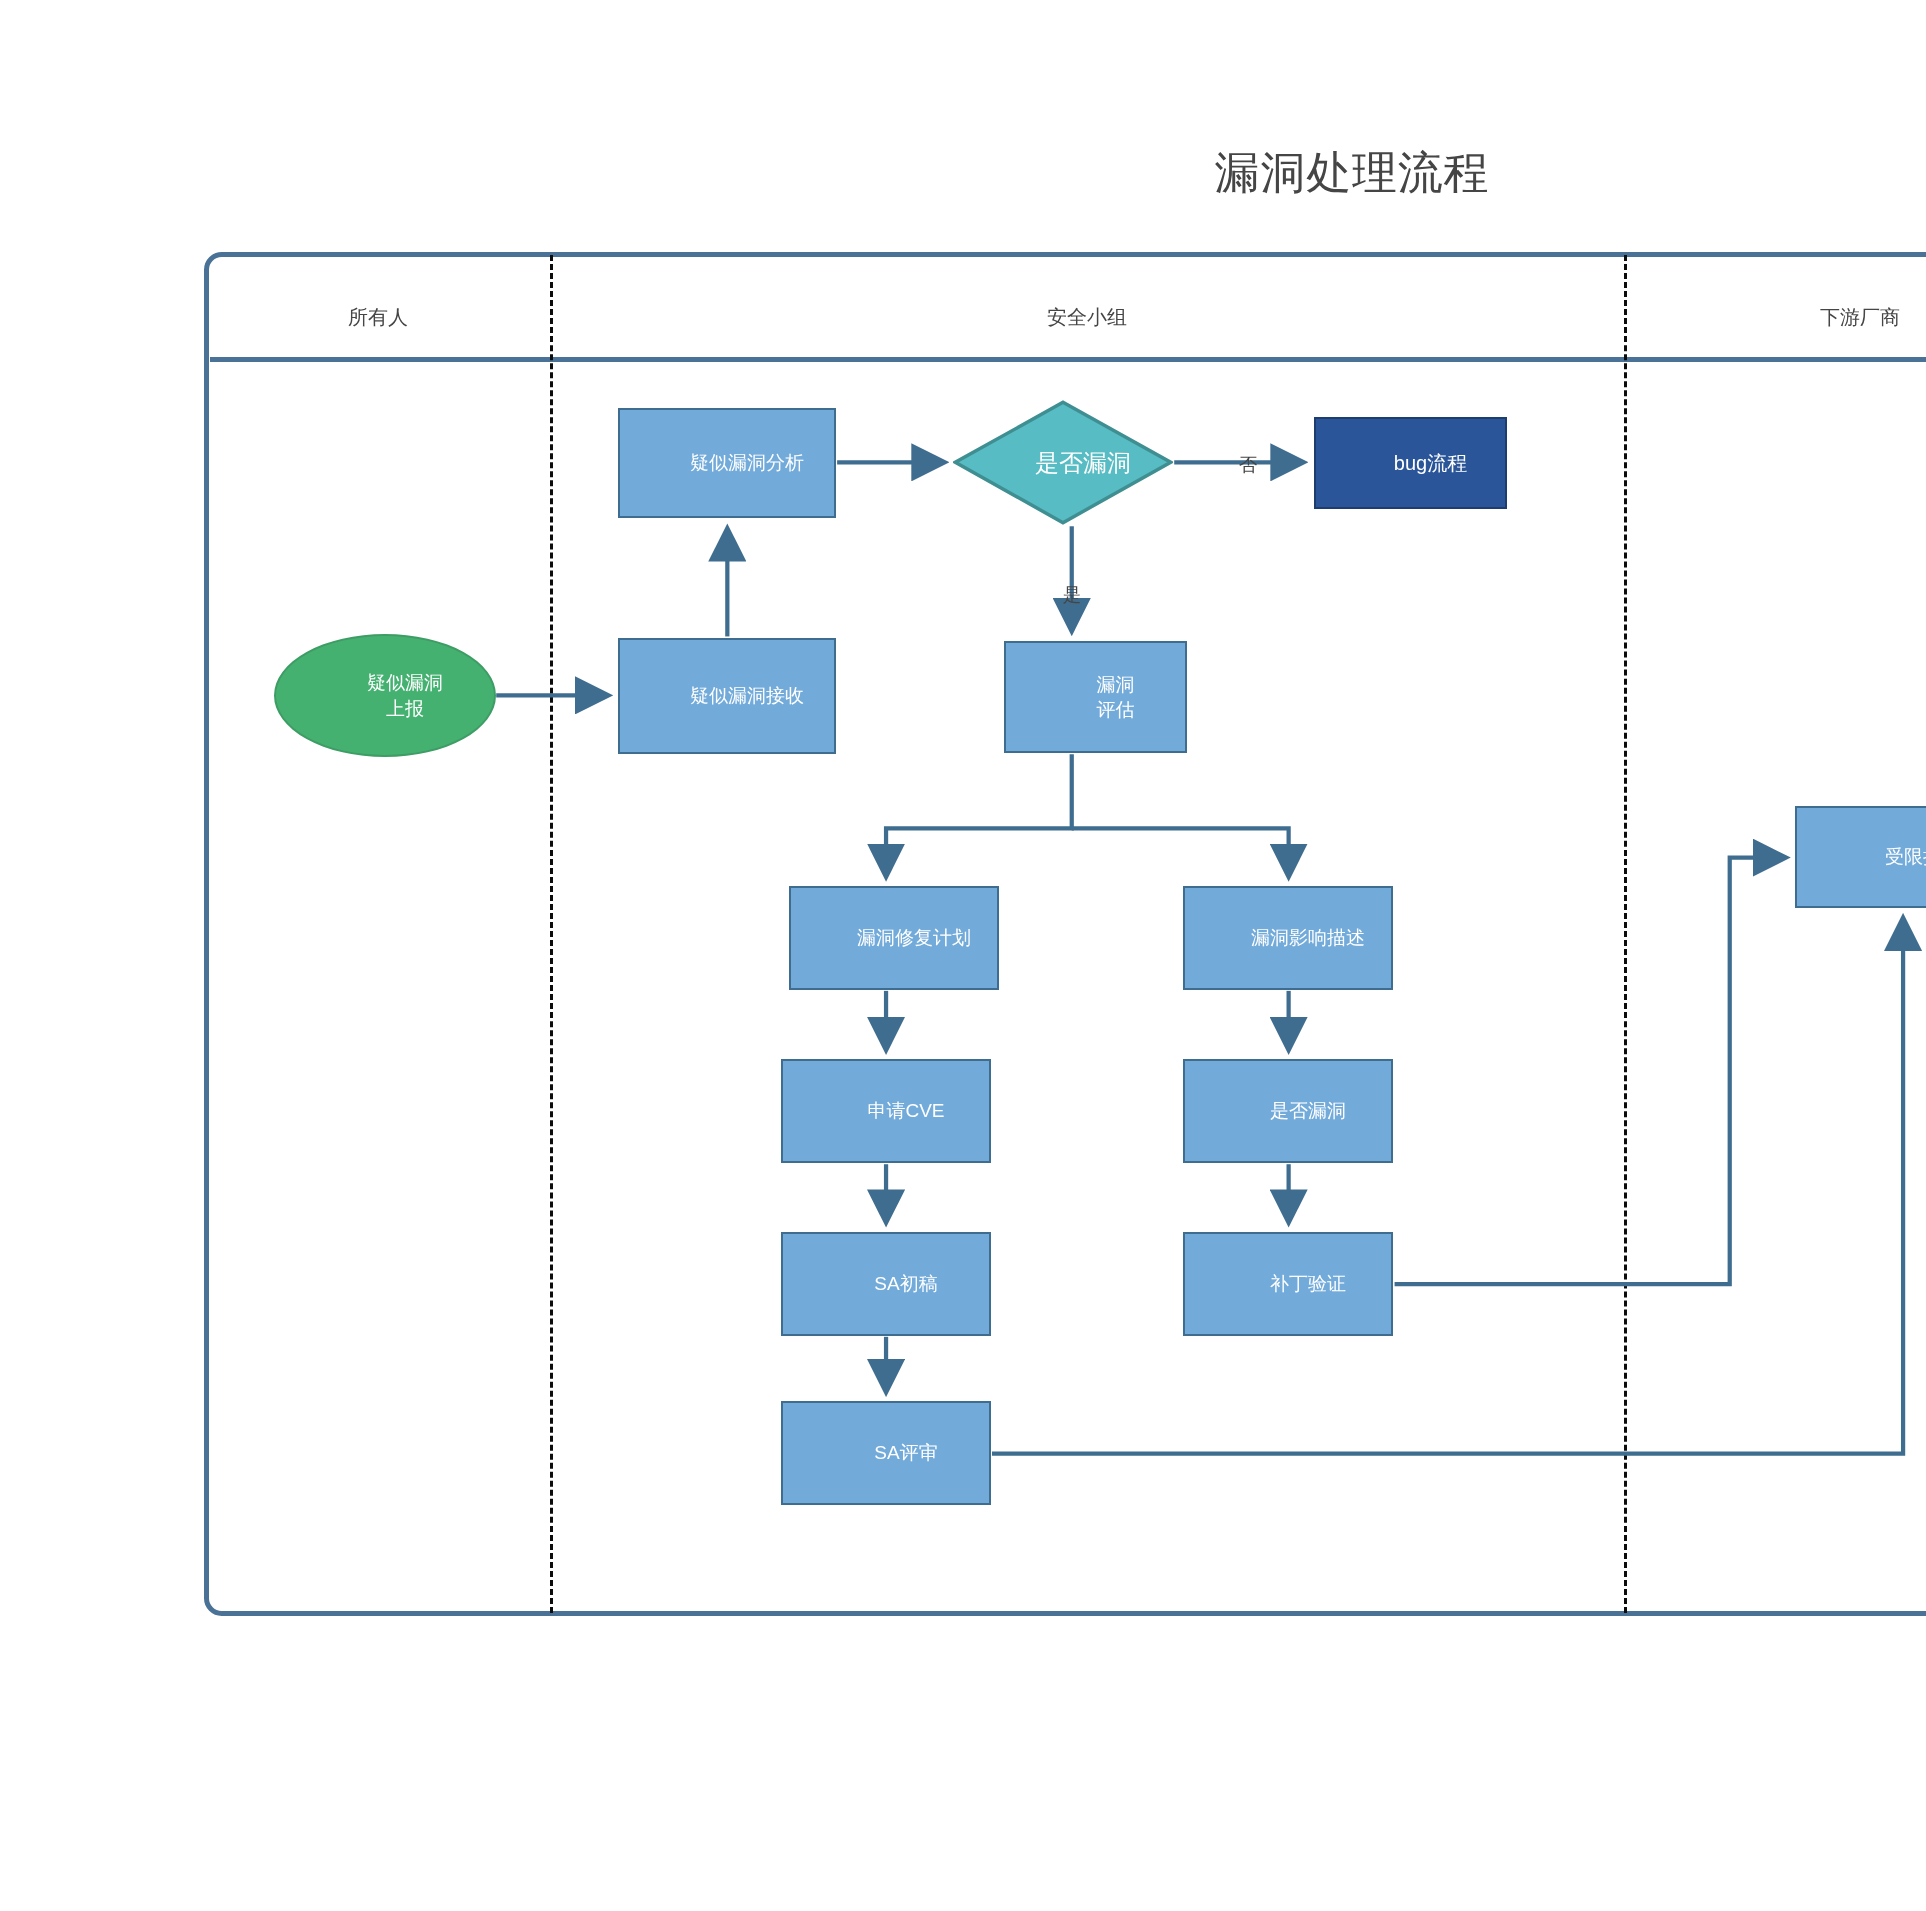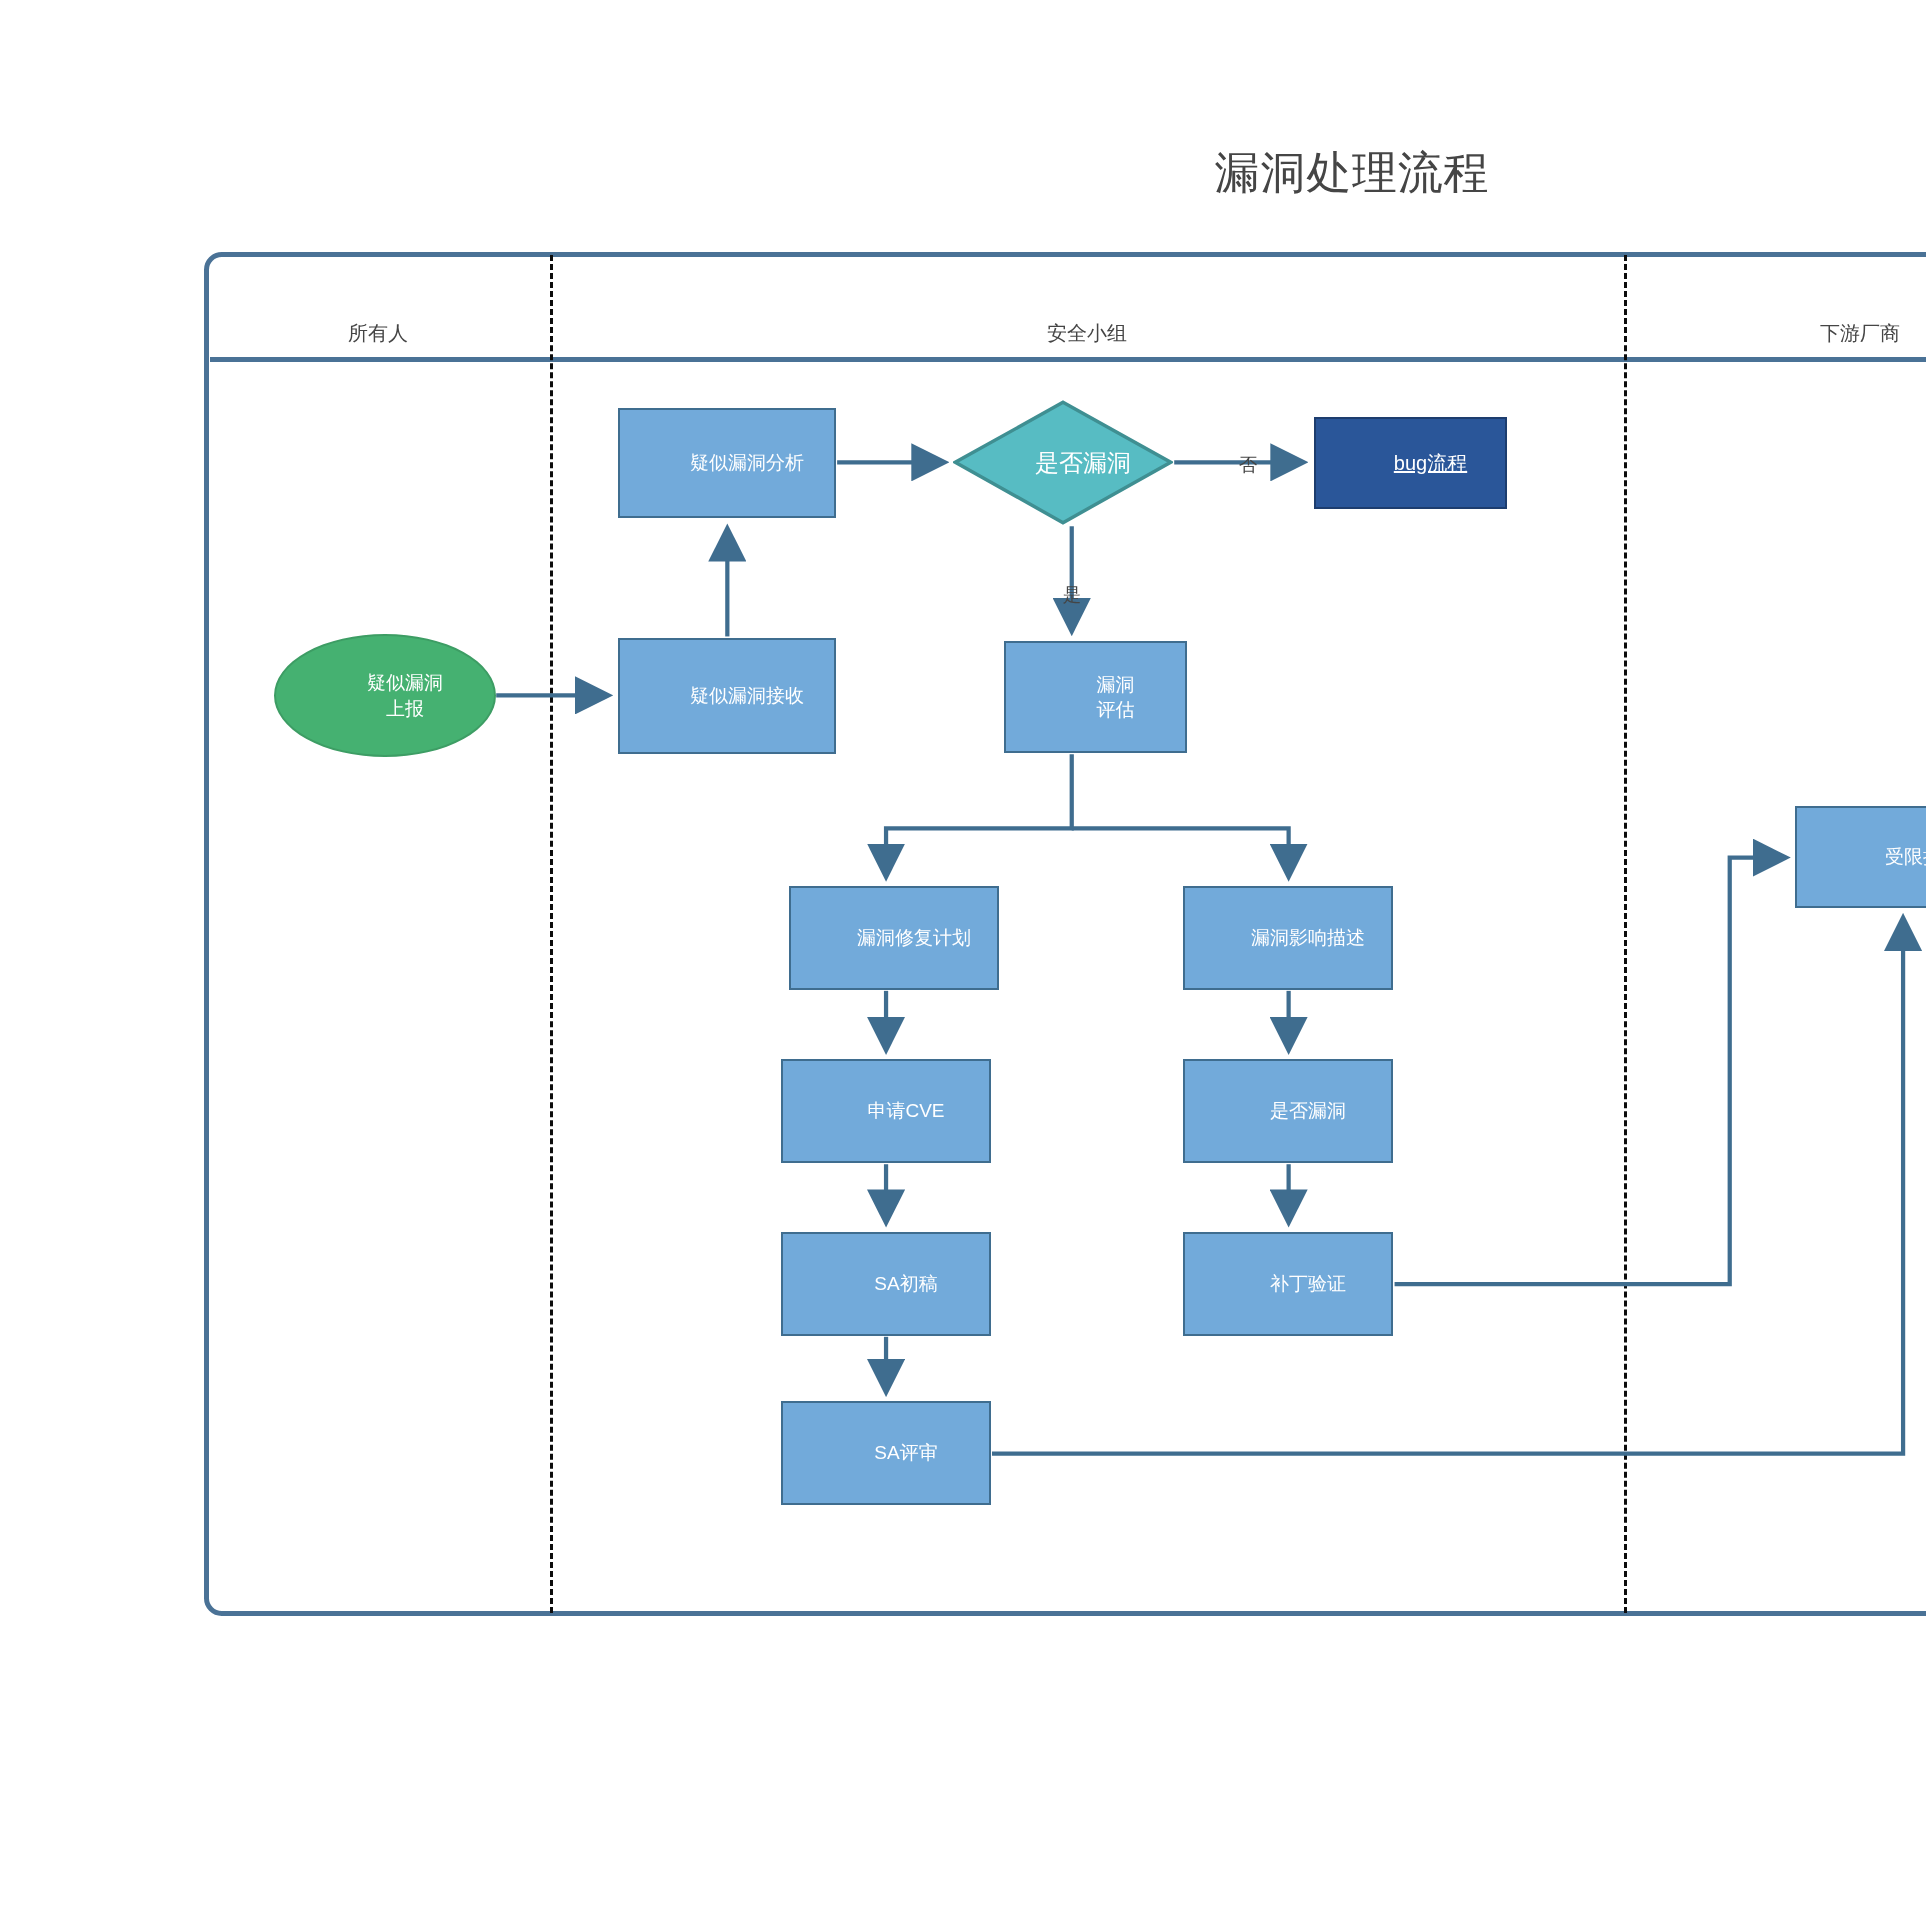--- a/index.html
+++ b/index.html
@@ -57,21 +57,20 @@
     border-left: 3.1px dashed #0c0c0c;
   }
   .lane-label {
     position: absolute;
     top: 304px;
     font-size: 20px;
     color: #454545;
     text-align: center;
     white-space: nowrap;
     transform: translateX(-50%);
-    margin-top: 16px;
   }
   
   #links {
     position: absolute;
     left: 0;
     top: 0;
     width: 2704px;
     height: 1912px;
     pointer-events: none;
   }
@@ -108,21 +107,20 @@
     width: 100%;
     height: 100%;
   }
   .node.decision .dia-text {
     position: relative;
     z-index: 2;
   }
   .node.terminal {
     background: #2a5699;
     border: 2.7px solid #1d3d6e;
-    text-decoration: underline;
   }
   .edge-label {
     position: absolute;
     font-size: 18.5px;
     color: #454545;
     background: transparent;
     white-space: nowrap;
     transform: translate(-50%, -50%);
   }
 </style>

